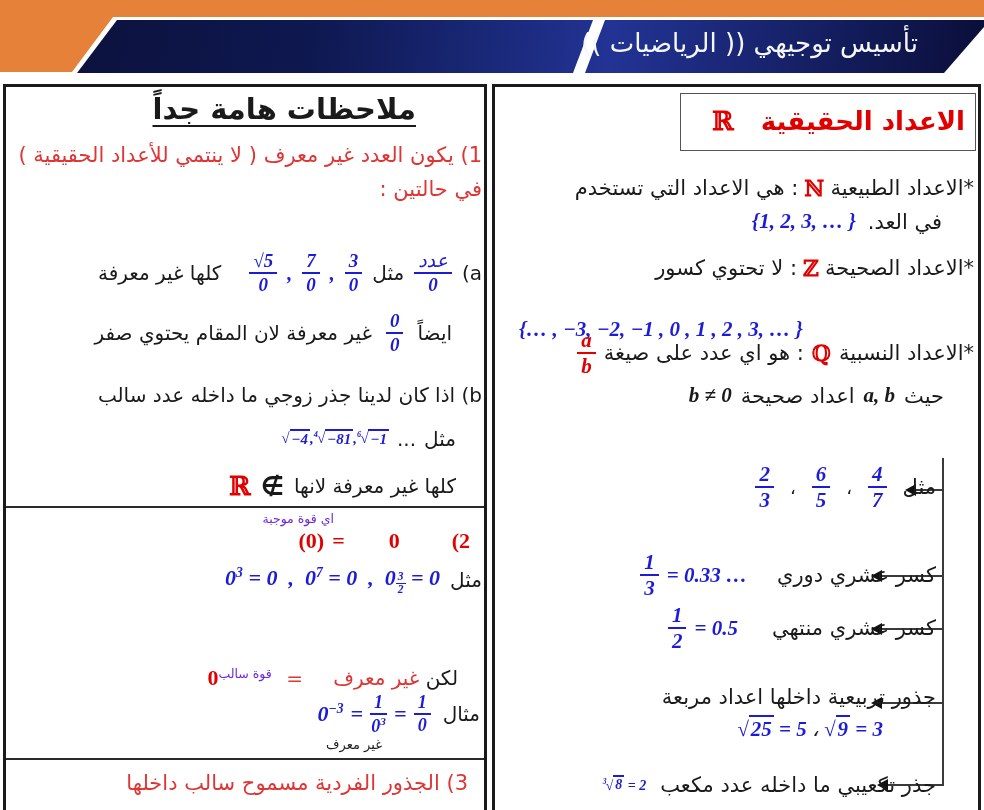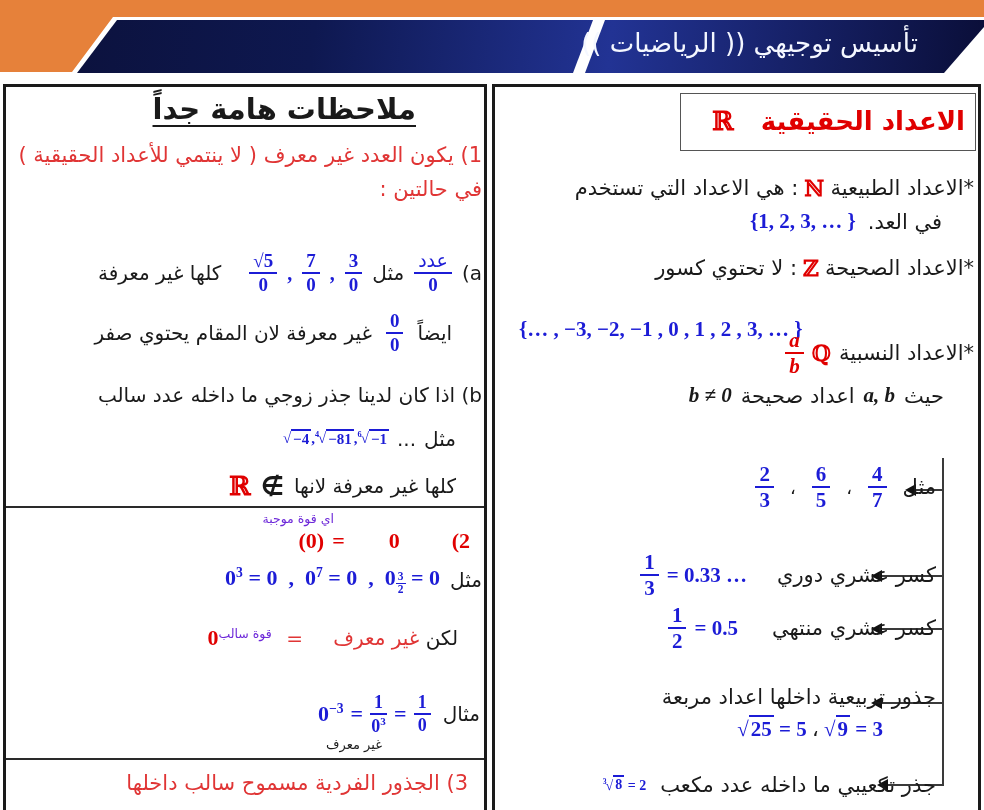--- a/index.html
+++ b/index.html
@@ -27,21 +27,21 @@
   .box { position:absolute; top:84px; height:740px; border:3px solid #1a1a1a; background:#fff; }
   .box-left  { left:3px;   width:484px; }
   .box-right { left:492px; width:489px; }
   .r { position:absolute; direction:rtl; white-space:nowrap; }
   .flexr { display:flex; align-items:center; direction:rtl; }
   .ltr { direction:ltr; unicode-bidi:isolate; }
   .red   { color:#e03535; }
   .RED   { color:#e00000; }
   .sym   { color:#e00000; font-weight:bold; font-family:"DejaVu Serif","Liberation Serif",serif; }
   .math  { color:#1c1cd6; font-weight:bold; direction:ltr; unicode-bidi:isolate;
-           font-family:"Liberation Serif","DejaVu Serif",serif; }
+           font-family:"Liberation Serif","DejaVu Serif",serif;font-style:italic; }
   .lat   { font-family:"Liberation Serif","DejaVu Serif",serif; font-weight:bold;
            font-style:italic; direction:ltr; unicode-bidi:isolate; }
   .frac { display:inline-flex; flex-direction:column; align-items:center;
           line-height:1.05; vertical-align:middle; text-align:center; }
   .frac .fn { border-bottom:2px solid currentColor; padding:0 4px 1px; }
   .frac .fd { padding-top:1px; }
   .rad { border-top:2px solid currentColor; padding:0 2px; }
   sup.ridx { font-size:0.55em; vertical-align:0.75em; margin-right:-1px; }
   sup.pw { font-size:0.62em; vertical-align:0.62em; }
   .minifrac { display:inline-flex; flex-direction:column; align-items:center;
@@ -94,20 +94,21 @@
       <span class="sym" style="font-size:22px;">ℤ</span>
       <span>: لا تحتوي كسور</span>
     </div>
     <div class="r" style="top:202px; left:24px; direction:ltr;margin-top:28px;">
       <span class="math" style="font-size:21px;">{… , −3, −2, −1 , 0 , 1 , 2 , 3, … }</span>
     </div>
 
     <div class="r flexr" style="top:238px; right:4px; font-size:21px; gap:8px; height:56px;">
       <span>*الاعداد النسبية</span>
       <span class="sym" style="font-size:22px;">ℚ</span>
+      <span>: هو اي عدد على صيغة</span>
       <span class="frac lat RED" style="font-size:21px;">
         <span class="fn">a</span>
         <span class="fd">b</span>
       </span>
     </div>
     <div class="r flexr" style="top:296px; right:34px; font-size:21px; gap:9px;">
       <span>حيث</span>
       <span class="lat">a, b</span>
       <span>اعداد صحيحة</span>
       <span class="lat">b ≠ 0</span>
@@ -241,21 +242,21 @@
     </div>
 
     <div class="r flexr" style="top:478px; right:2px; font-size:20px; gap:10px;">
       <span>مثل</span>
       <span class="math" style="font-size:22px;"><span>0</span><sup class="pw">3</sup> <span>= 0</span>&nbsp;&nbsp;<span>,</span>&nbsp;&nbsp;<span>0</span><sup class="pw">7</sup> <span>= 0</span>&nbsp;&nbsp;<span>,</span>&nbsp;&nbsp;<span>0</span><span class="minifrac pwf">
             <span class="fn">3</span>
             <span class="fd">2</span>
           </span> <span>= 0</span></span>
     </div>
 
-    <div class="r" style="top:538px; right:26px; direction:ltr; font-size:20px;">
+    <div class="r" style="top:578px; right:26px; direction:ltr; font-size:20px;">
       <span>لكن</span>
       <span class="red" style="margin-left:24px;">غير معرف</span>
       <span class="red" style="margin-left:8px;">=</span>
       <sup class="small-red" style="vertical-align:0.6em;">قوة سالب</sup><span class="RED" style="font-weight:bold; font-family:'Liberation Serif',serif; font-size:22px;">0</span>
     </div>
 
     <div class="r flexr" style="top:596px; right:4px; font-size:20px; gap:12px; height:62px;">
       <span>مثال</span>
       <span class="math flexr" style="font-size:22px; direction:ltr; gap:7px;">
         <span><span>0</span><sup class="pw">−3</sup></span>

